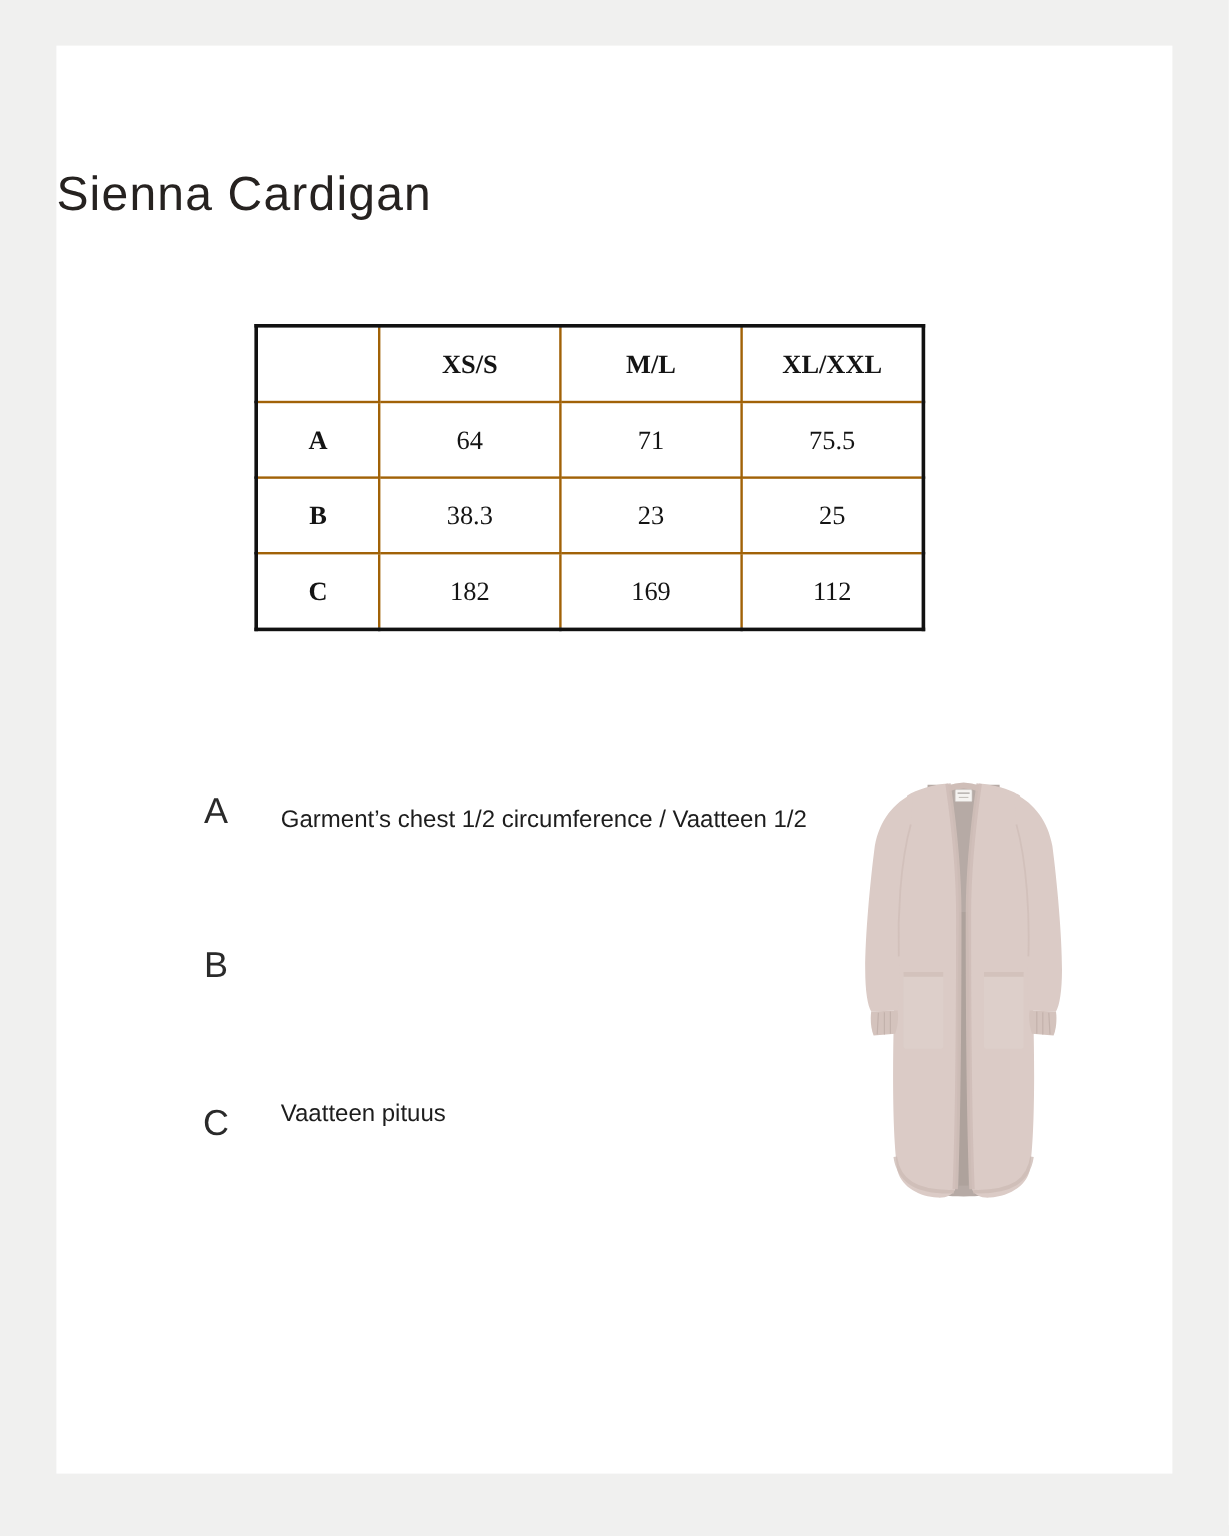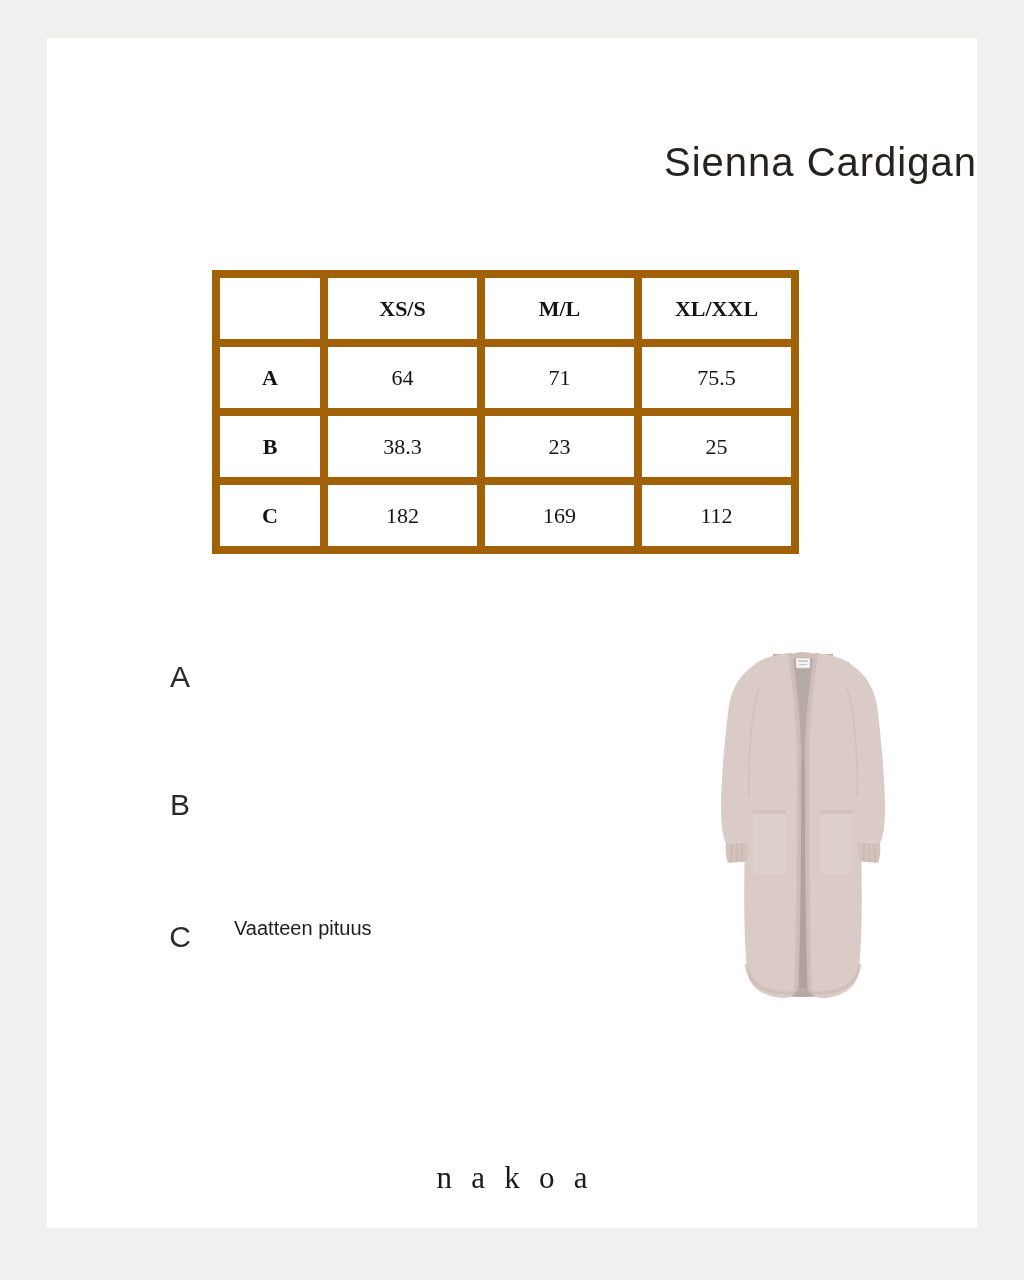--- a/index.html
+++ b/index.html
@@ -12,36 +12,36 @@
   }
   .card {
     position: absolute;
     left: 47px; top: 38px;
     width: 930px; height: 1190px;
     background: #ffffff;
   }
   .title {
     position: absolute;
     left: 0; right: 0; top: 102px;
-    text-align: right;
+    text-align: left;
     font-family: "Liberation Sans", sans-serif;
     font-size: 40px;
     letter-spacing: 1px;
     color: #262220;
   }
   .size-table {
     position: absolute;
     left: 165px; top: 232px;
     border-collapse: collapse;
     table-layout: fixed;
     font-family: "Liberation Serif", serif;
     color: #141414;
   }
   .size-table td, .size-table th {
-    border: 8px solid #a16207;
+    border: 2px solid #a16207;
     height: 61px;
     text-align: center;
     vertical-align: middle;
     font-size: 22px;
     padding: 0;
   }
   .size-table { border: 3px solid #111; }
   .size-table th { font-weight: bold; }
   .size-table .col-label { width: 100px; }
   .size-table .col-size  { width: 149px; }
@@ -116,20 +116,21 @@
         <td>182</td>
         <td>169</td>
         <td>112</td>
       </tr>
     </tbody>
       </table>
 
     <div class="legend-row row-a">
       <div class="legend-letter">A</div>
       <div class="legend-text">
+        <div>Garment’s chest 1/2 circumference / Vaatteen 1/2</div>
       </div>
     </div>
 
     <div class="legend-row row-b">
       <div class="legend-letter">B</div>
       <div class="legend-text">
       </div>
     </div>
 
     <div class="legend-row row-c">
@@ -172,16 +173,15 @@
       <path d="M11,201 C10,208 11,216 13,221 L31,219.5 C33,214 34,206 33,200 Z" fill="#d4c3bd"></path>
       <path d="M17,202 L16,220 M22,201.5 L22,220 M27,201 L27,219.5" stroke="#c3b2ac" stroke-width="1" fill="none"></path>
       <path d="M165,201 C166,208 165,216 163,221 L145,219.5 C143,214 142,206 143,200 Z" fill="#d4c3bd"></path>
       <path d="M159,202 L160,220 M154,201.5 L154,220 M149,201 L149,219.5" stroke="#c3b2ac" stroke-width="1" fill="none"></path>
 
       <rect x="81" y="16" width="14" height="10" rx="1" fill="#f5f3f1" stroke="#cfcac6" stroke-width="0.5"></rect>
       <line x1="83" y1="19" x2="93" y2="19" stroke="#a9a4a0" stroke-width="1"></line>
       <line x1="84" y1="22.5" x2="92" y2="22.5" stroke="#bdb8b4" stroke-width="0.8"></line>
     </svg>
 
-    <div class="brand-logo">nakoa</div>
 
   </div>
 </div>
 
 </body></html>

